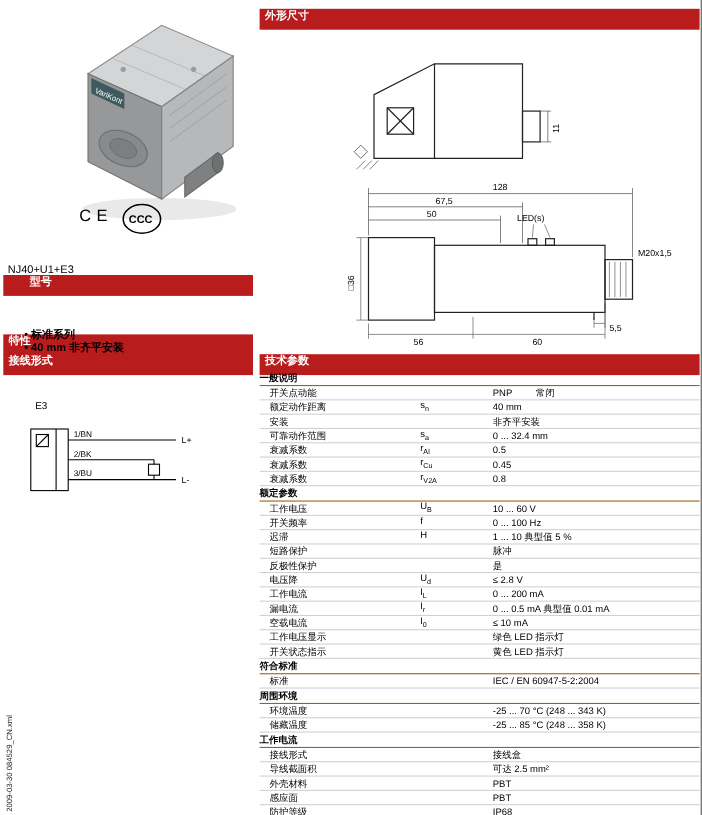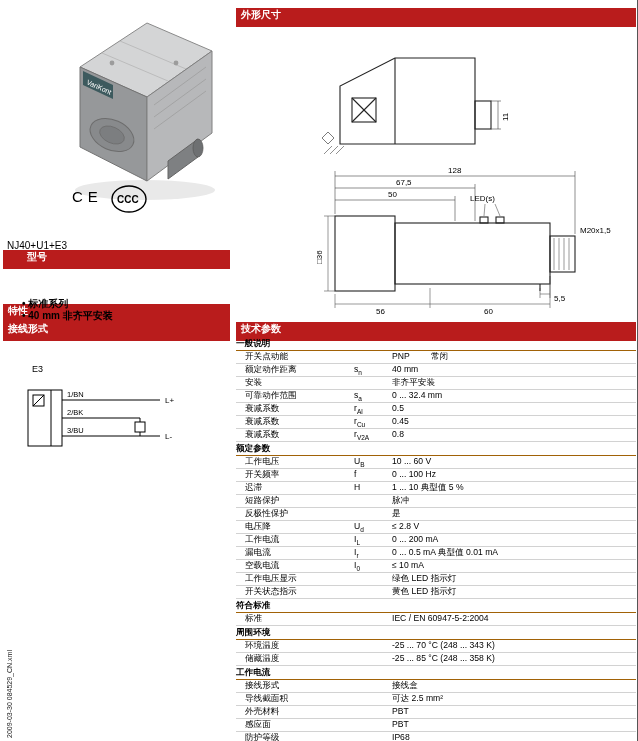--- a/index.html
+++ b/index.html
@@ -8,21 +8,21 @@
   .bar{position:absolute;background:#b91c1c;color:#fff;font-weight:bold;font-size:10px;height:19px;line-height:14px;padding-left:5px;box-sizing:border-box;}
   .bar-left{left:3px;width:227px;}
   .bar-right{left:236px;width:400px;}
   .model-text{position:absolute;left:7px;top:240px;font-size:10px;font-weight:normal;}
   .feature{position:absolute;left:22px;font-size:10px;font-weight:bold;}
   .feature::before{content:"•  ";}
   .side-note{position:absolute;left:6px;top:738px;transform:rotate(-90deg);transform-origin:0 0;font-size:7px;white-space:nowrap;color:#222;}
   .ce{position:absolute;left:72px;top:188px;font-size:15px;font-weight:normal;letter-spacing:5px;}
   .spec-table{position:absolute;left:236px;top:337px;width:400px;font-size:8.6px;line-height:11px;}
   .sec-title{font-weight:bold;height:12px;border-bottom:1px solid #a16207;padding-top:1px;box-sizing:content-box;}
-  .trow{display:flex;height:12px;border-bottom:1px solid #d2d2d2;}
+  .trow{display:flex;height:12px;border-bottom:1px solid #d2d2d2;align-items:center;gap:28px;}
   .c-label{width:118px;padding-left:9px;box-sizing:border-box;white-space:nowrap;overflow:hidden;}
   .c-sym{width:38px;white-space:nowrap;}
   .c-sym sub{font-size:6.5px;}
   .c-val{flex:1;white-space:pre;overflow:hidden;}
   svg text{font-family:"Liberation Sans","DejaVu Sans",sans-serif;}
   .wiring-label{position:absolute;left:32px;top:364px;font-size:9px;}
 </style>
 </head>
 <body>
 

